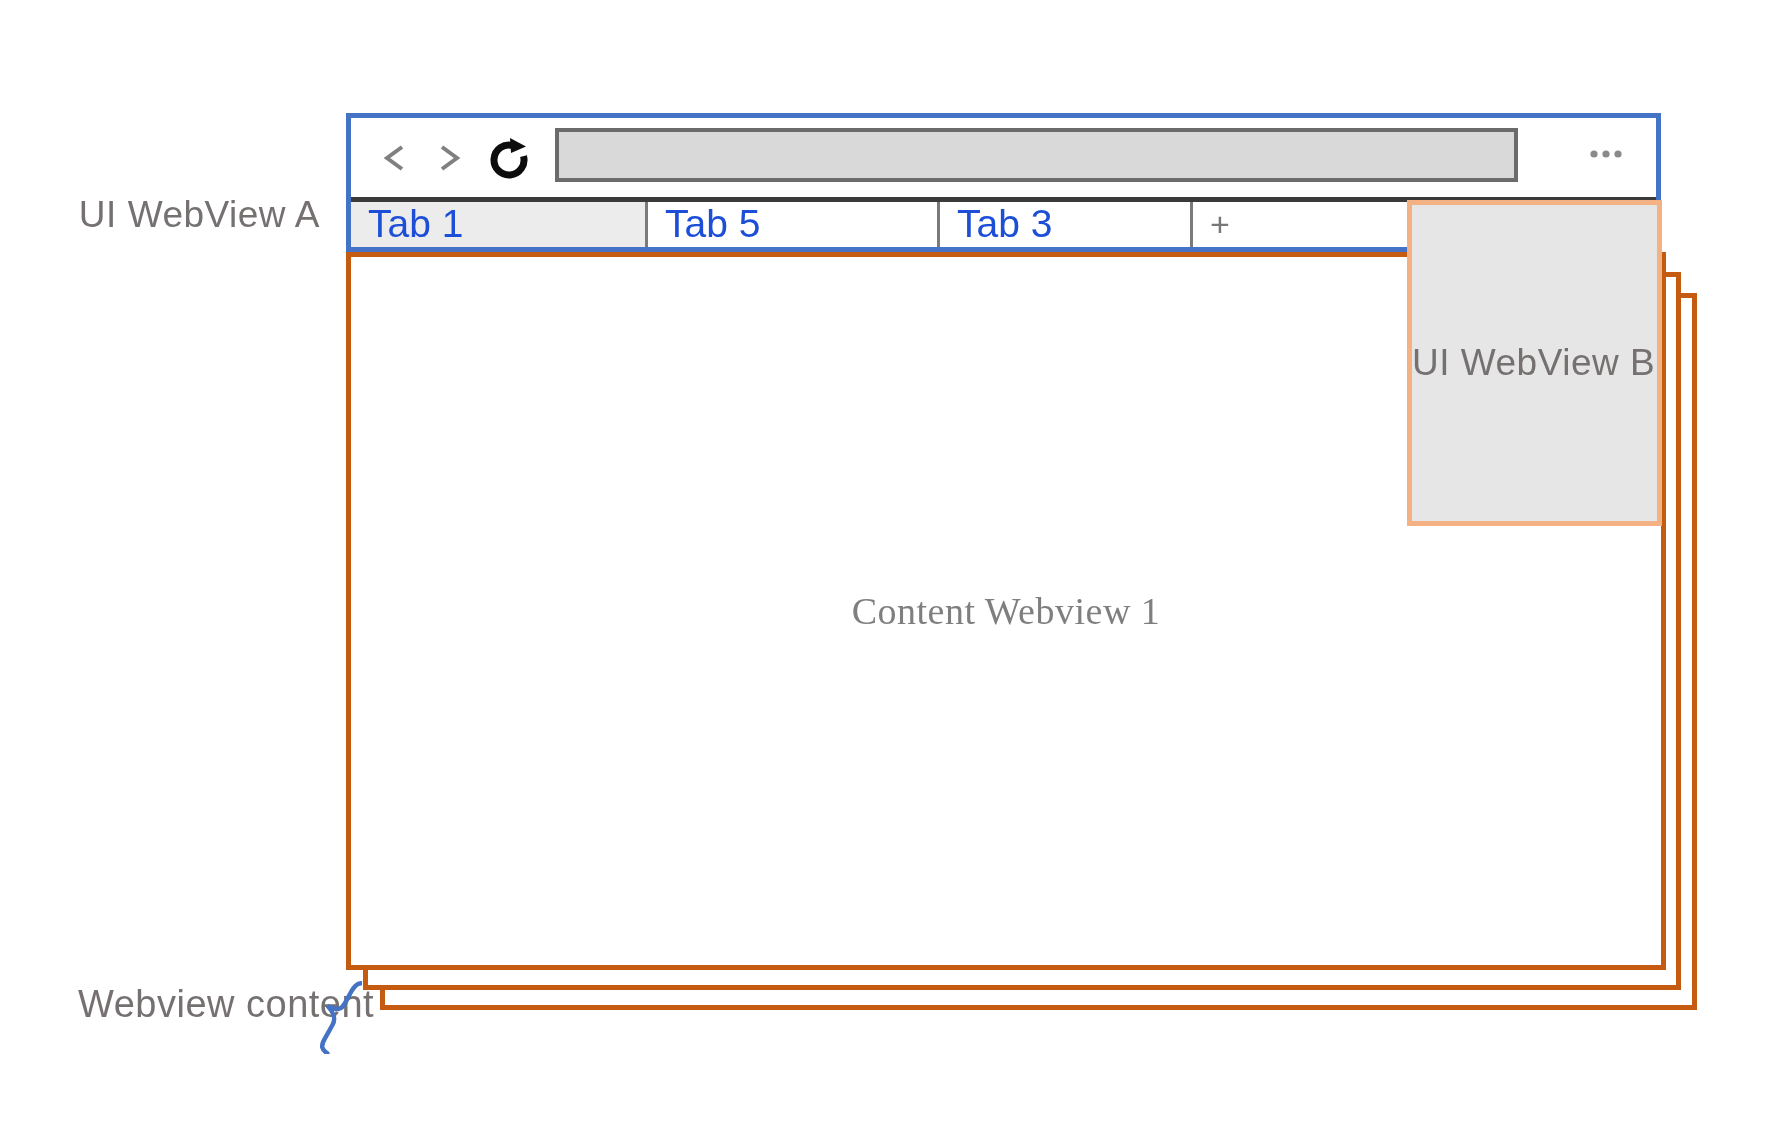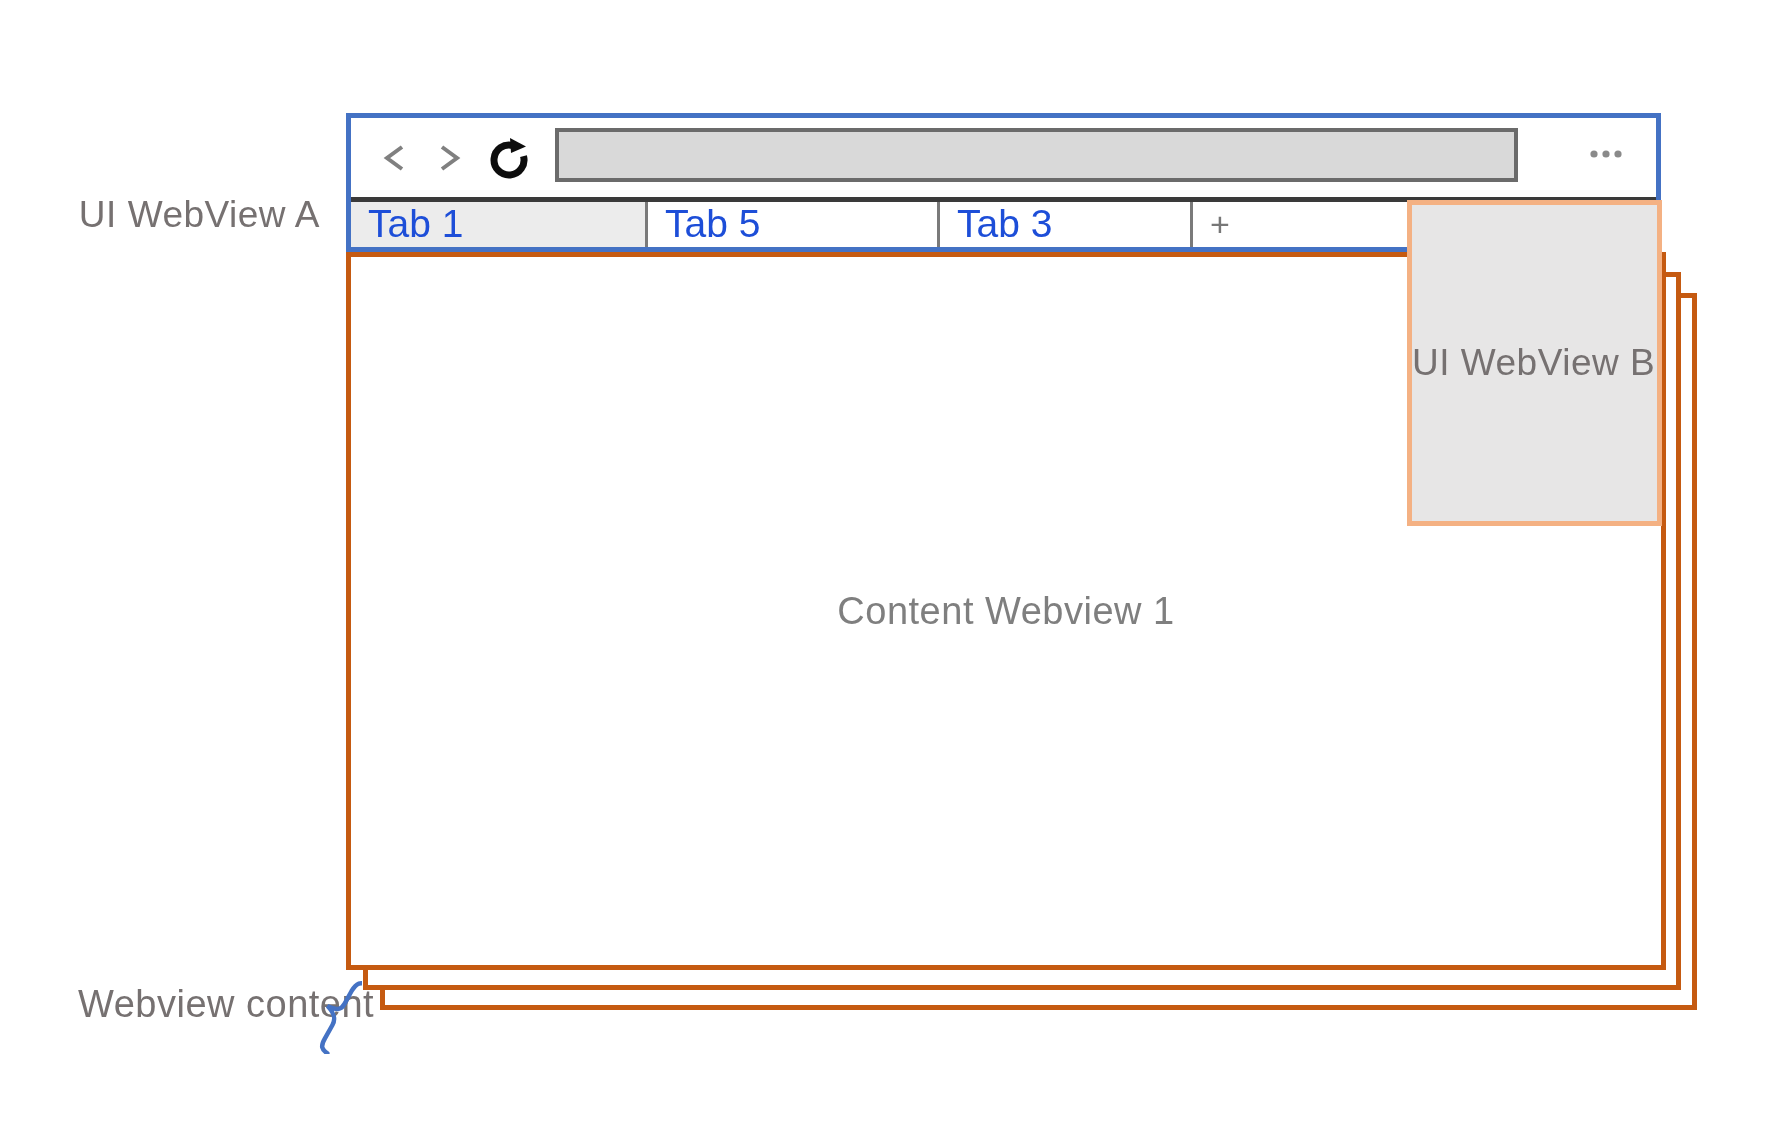--- a/index.html
+++ b/index.html
@@ -14,21 +14,21 @@
     --dark-line:#3A3A3A;
     --tab-active:#ECECEC;
     --separator:#7A7A7A;
     --icon-gray:#808080;
   }
   *{margin:0;padding:0;box-sizing:border-box;}
   body{background:#fff;font-family:"Liberation Sans",sans-serif;}
   .stage{position:relative;width:1785px;height:1121px;background:#fff;overflow:hidden;}
 
   
-  .webview{position:absolute;background:#fff;border:5px solid var(--orange);}
+  .webview{position:absolute;background:#fff;border:5px solid var(--orange);font-family:Liberation Serif, serif;}
   .wv3{left:380px;top:293px;width:1317px;height:717px;z-index:1;}
   .wv2{left:363px;top:272px;width:1318px;height:718px;z-index:2;}
   .wv1{left:346px;top:252px;width:1320px;height:718px;z-index:3;
        display:flex;align-items:center;justify-content:center;}
   .wv1 .content-label{font-size:38px;color:#7F7F7F;letter-spacing:0.5px;}
 
   
   .titlebar{position:absolute;left:346px;top:38px;width:1315px;height:75px;
     background:#fff;border:4px solid var(--window-border-gray);border-bottom:none;z-index:4;}
   .titlebar .title{position:absolute;left:20px;top:0;height:71px;line-height:74px;

